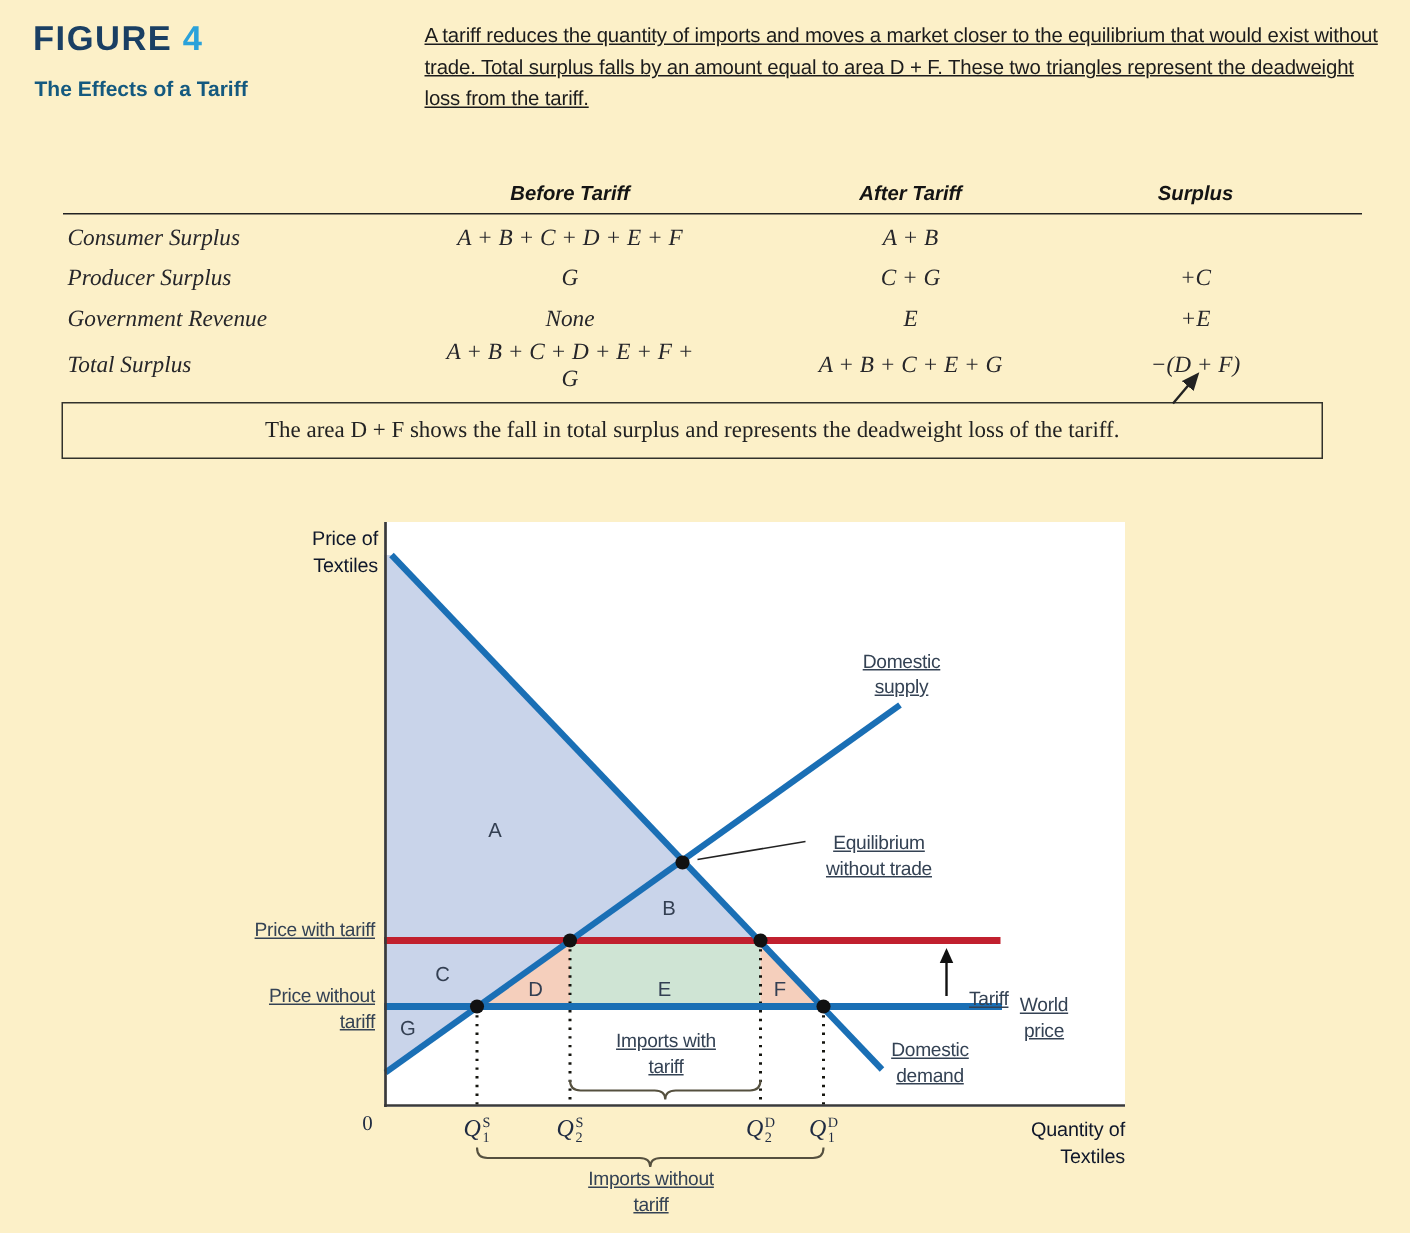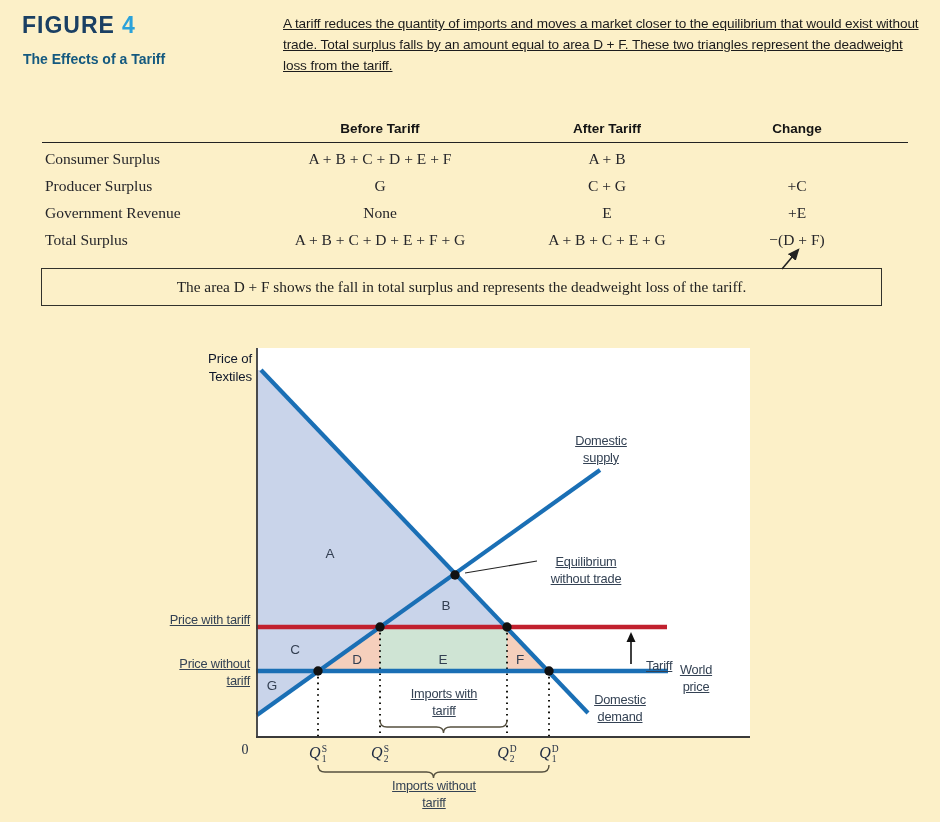--- a/index.html
+++ b/index.html
@@ -7,21 +7,21 @@
         font-family:"Liberation Sans",sans-serif;}
   
   .fig-title{position:absolute;left:22px;top:12px;font-size:23px;font-weight:bold;
              letter-spacing:1px;color:#1a3f63;}
   .fig-title .num{color:#2ba2da;margin-left:7px;}
   .fig-sub{position:absolute;left:23px;top:51px;font-size:14px;font-weight:bold;color:#14597f;}
   .fig-caption{position:absolute;left:283px;top:13px;width:640px;font-size:13.6px;
                line-height:1.56;color:#1c1c1c;letter-spacing:-0.1px;text-decoration:underline;}
   
   .surplus-table{position:absolute;left:42px;top:116px;width:866px;color:#26262a;}
-  .trow{display:grid;grid-template-columns:250px 176px 278px 162px;height:27px;align-items:center;}
+  .trow{display:grid;grid-template-columns:250px 176px 278px 162px;height:27px;align-items:center;font-style:italic;}
   .trow.head{height:25px;font-size:13.5px;font-weight:bold;color:#141414;}
   .trow .c1{text-align:left;padding-left:3px;}
   .trow .c2,.trow .c3{text-align:center;}
   .trow .c4{text-align:center;padding-right:60px;}
   .tbody{font-family:"Liberation Serif","DejaVu Serif",serif;font-size:15.5px;}
   .hrule{border-top:1.8px solid #222;height:0;margin:1px 0 2px 0;}
   .note-box{position:absolute;left:41px;top:268px;width:839px;height:36px;
             border:1.6px solid #32322c;display:flex;align-items:center;justify-content:center;
             font-family:"Liberation Serif","DejaVu Serif",serif;font-size:15.3px;color:#222;}
   .note-arrow{position:absolute;left:776px;top:240px;}
@@ -50,21 +50,21 @@
     <span>FIGURE</span><span class="num">4</span>
   </div>
   <div class="fig-sub">The Effects of a Tariff</div>
   <div class="fig-caption">A tariff reduces the quantity of imports and moves a market closer to the equilibrium that would exist without trade. Total surplus falls by an amount equal to area D + F. These two triangles represent the deadweight loss from the tariff.</div>
 
   <div class="surplus-table">
     <div class="trow head">
       <div class="c1"></div>
       <div class="c2">Before Tariff</div>
       <div class="c3">After Tariff</div>
-      <div class="c4">Change</div>
+      <div class="c4">Surplus</div>
     </div>
     <div class="hrule"></div>
     <div class="tbody">
       <div class="trow">
         <div class="c1">Consumer Surplus</div>
         <div class="c2">A + B + C + D + E + F</div>
         <div class="c3">A + B</div>
       </div>
       <div class="trow">
         <div class="c1">Producer Surplus</div>
@@ -137,20 +137,21 @@
   <div class="clabel" style="left:563px;top:433px;width:76px;">Domestic supply</div>
   <div class="clabel" style="left:544px;top:554px;width:84px;">Equilibrium without trade</div>
   <div class="clabel right" style="left:168px;top:612px;width:82px;">Price with tariff</div>
   <div class="clabel right" style="left:154px;top:656px;width:96px;">Price without tariff</div>
   <div class="clabel" style="left:646px;top:658px;">Tariff</div>
   <div class="clabel" style="left:671px;top:662px;width:50px;">World price</div>
   <div class="clabel" style="left:584px;top:692px;width:72px;">Domestic demand</div>
   <div class="clabel" style="left:407px;top:686px;width:74px;">Imports with tariff</div>
   <div class="clabel" style="left:391px;top:778px;width:86px;">Imports without tariff</div>
   <div class="zero-label" style="left:238px;top:742px;width:14px;">0</div>
+  <div class="axis-title right" style="left:658px;top:744px;width:92px;">Quantity of Textiles</div>
   <div id="qticks">
       <span class="qtick" style="left: 305px;">
         <span class="qQ">Q</span>
         <span class="qss">
           <span>S</span>
           <span>1</span>
         </span>
       </span>
       <span class="qtick" style="left: 367px;">
         <span class="qQ">Q</span>

